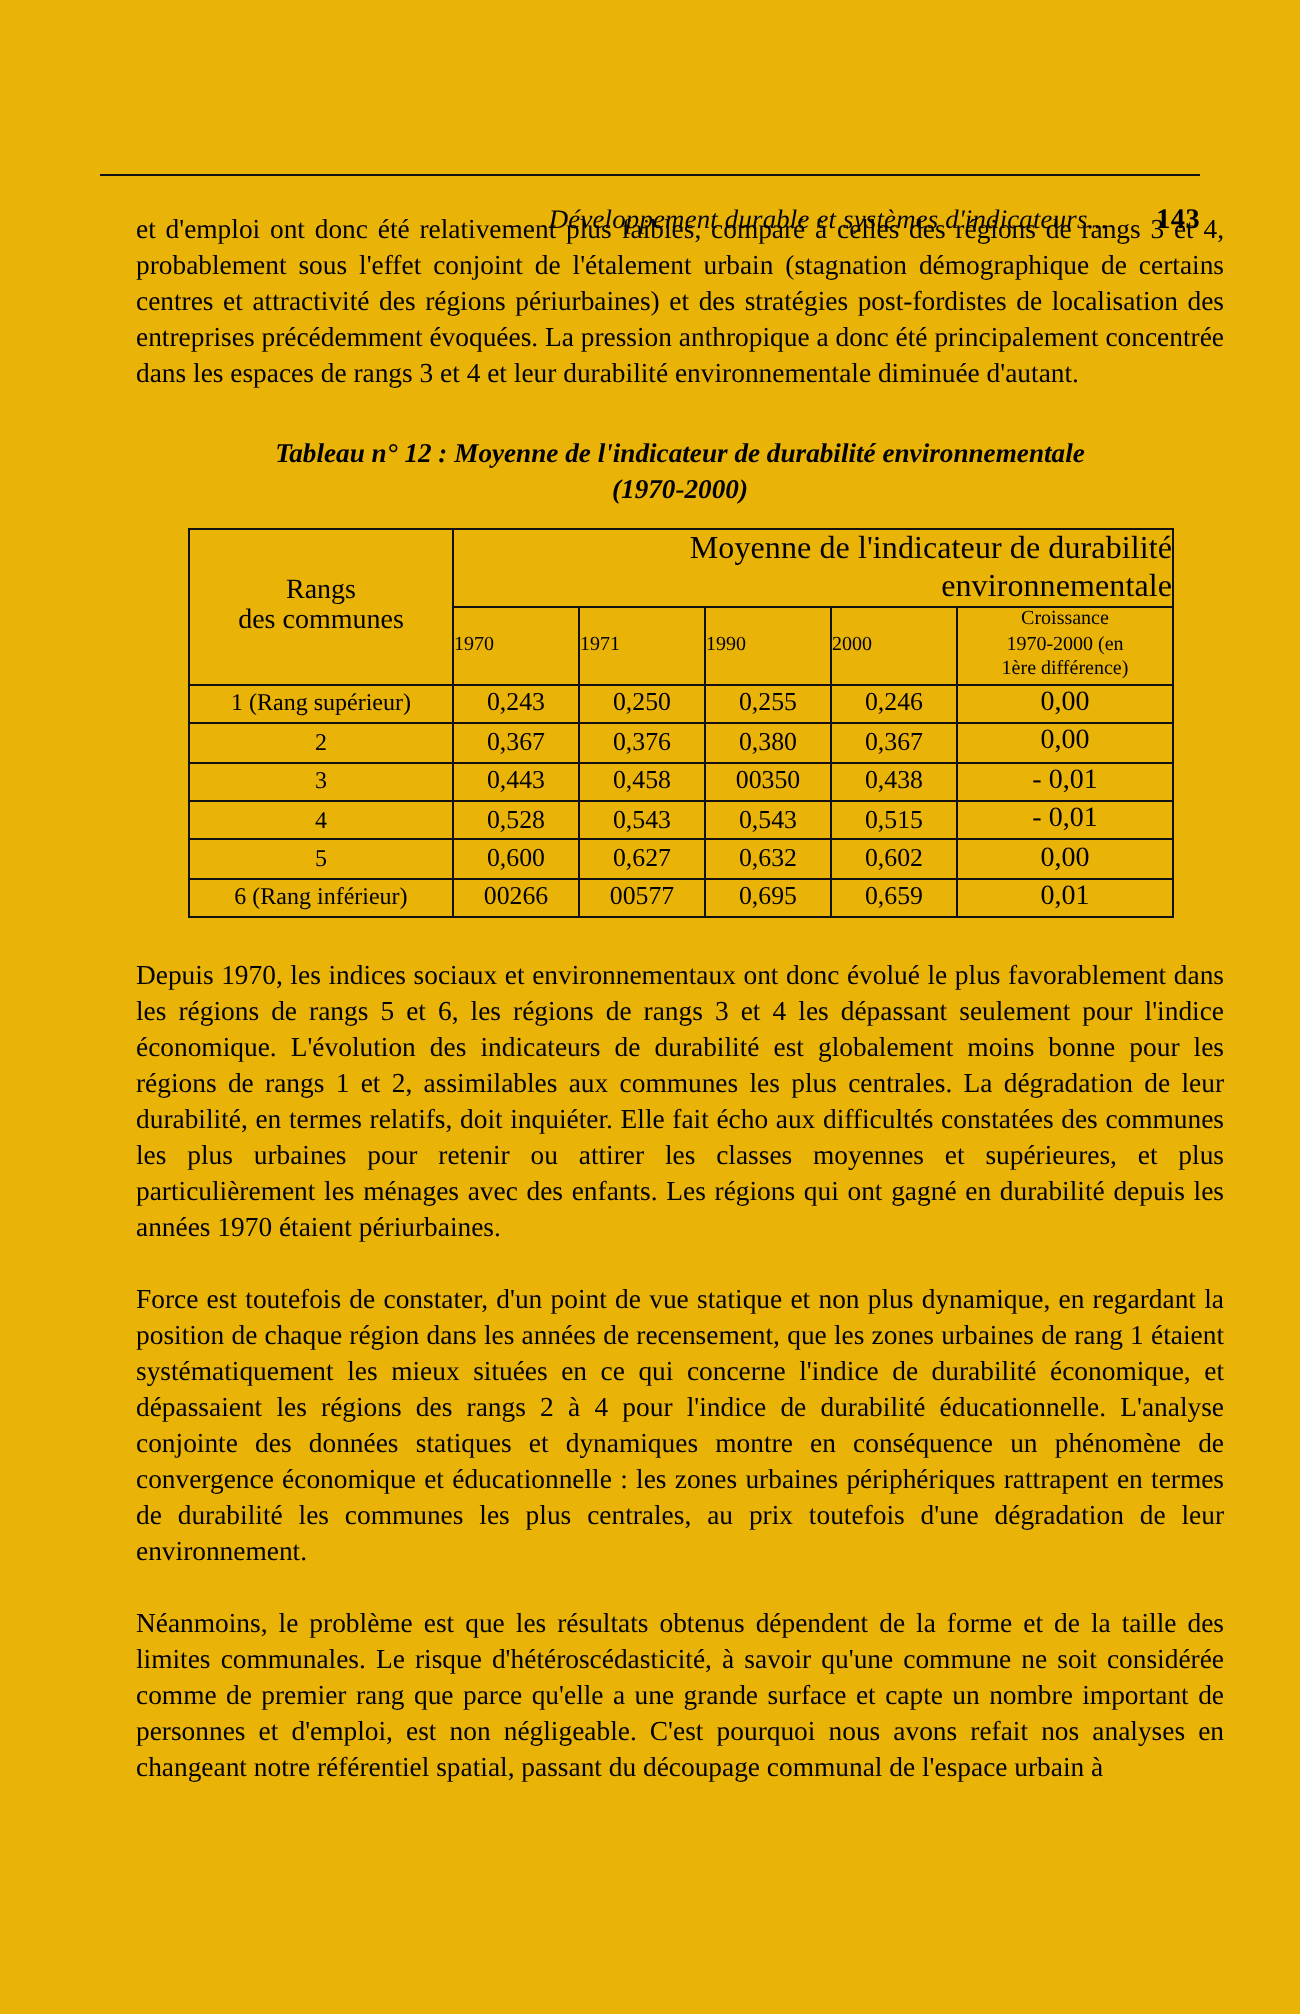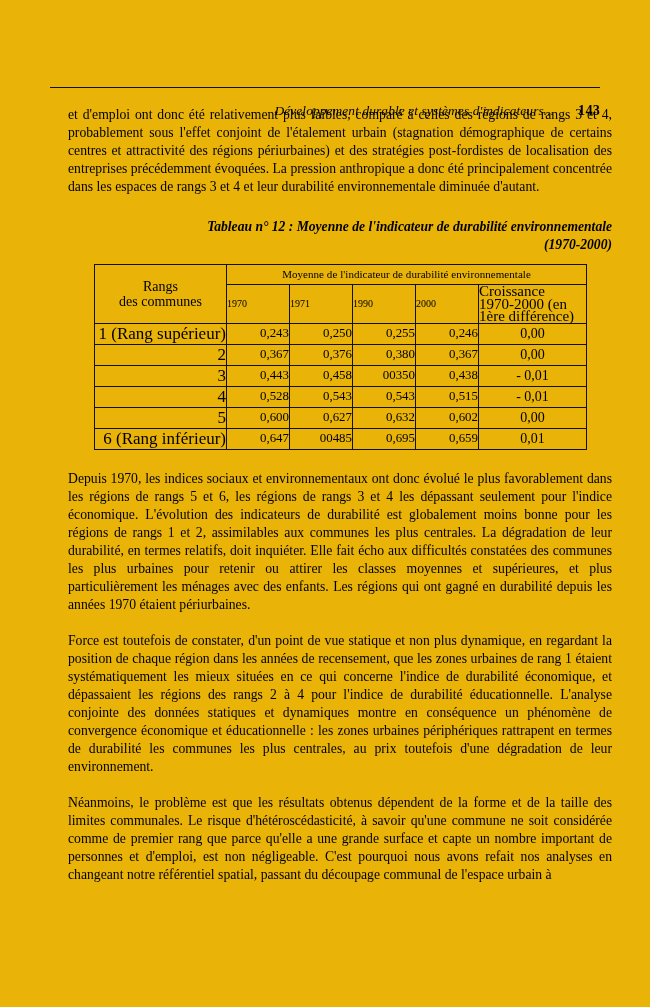--- a/index.html
+++ b/index.html
@@ -65,21 +65,21 @@
     text-justify: inter-word;
     hyphens: none;
   }
   .gap-after-p1 { height: 22px; }
   .gap-para { height: 18px; }
 
   
   .table-caption {
     margin: 0;
     padding: 0;
-    text-align: right;
+    text-align: center;
     font-style: italic;
     font-weight: bold;
     font-size: 13.6px;
     line-height: 17.5px;
   }
 
   
   .table-wrap {
     width: 492px;
     margin: 0 auto;
@@ -91,58 +91,58 @@
     font-size: 12.4px;
   }
   table.data-table td,
   table.data-table th {
     border: 1px solid #111;
     padding: 0;
     vertical-align: middle;
     font-weight: normal;
   }
   .th-span {
-    text-align: center;
-    font-weight: bold;
-    font-size: 11px;
+    text-align: right;
+    font-weight: bold;
+    font-size: 16px;
     height: 19px;
     line-height: 19px;
     letter-spacing: 0.05px;
   }
   .th-rank {
     text-align: center;
     font-weight: bold;
     font-size: 14px;
     line-height: 15px;
     height: 55px;
     padding: 0 4px;
   }
   .th-year {
     text-align: left;
     font-weight: bold;
     font-size: 10px;
     height: 36px;
     line-height: 15px;
   }
   .th-growth {
-    text-align: left;
-    font-weight: bold;
-    font-size: 15px;
+    text-align: center;
+    font-weight: bold;
+    font-size: 10px;
     line-height: 12.6px;
     height: 36px;
     padding: 1px 2px;
   }
   td.cell-rank {
-    text-align: right;
+    text-align: center;
     padding-left: 5px;
     height: 18.4px;
-    font-size: 17px;
+    font-size: 12px;
   }
   td.cell-val {
-    text-align: right;
+    text-align: center;
     padding-left: 12px;
     height: 18.4px;
     font-size: 12.9px;
   }
   td.cell-growth {
     text-align: center;
     height: 18.4px;
     font-size: 14px;
   }
 
@@ -244,22 +244,22 @@
           <tr>
             <td class="cell-rank">5</td>
             <td class="cell-val">0,600</td>
             <td class="cell-val">0,627</td>
             <td class="cell-val">0,632</td>
             <td class="cell-val">0,602</td>
             <td class="cell-growth">0,00</td>
           </tr>
           <tr>
             <td class="cell-rank">6 (Rang inférieur)</td>
-            <td class="cell-val">0,647</td>
-            <td class="cell-val">00485</td>
+            <td class="cell-val">00266</td>
+            <td class="cell-val">00577</td>
             <td class="cell-val">0,695</td>
             <td class="cell-val">0,659</td>
             <td class="cell-growth">0,01</td>
           </tr>
         </tbody>
       </table>
     </div>
 
     <div class="after-table"></div>
 

